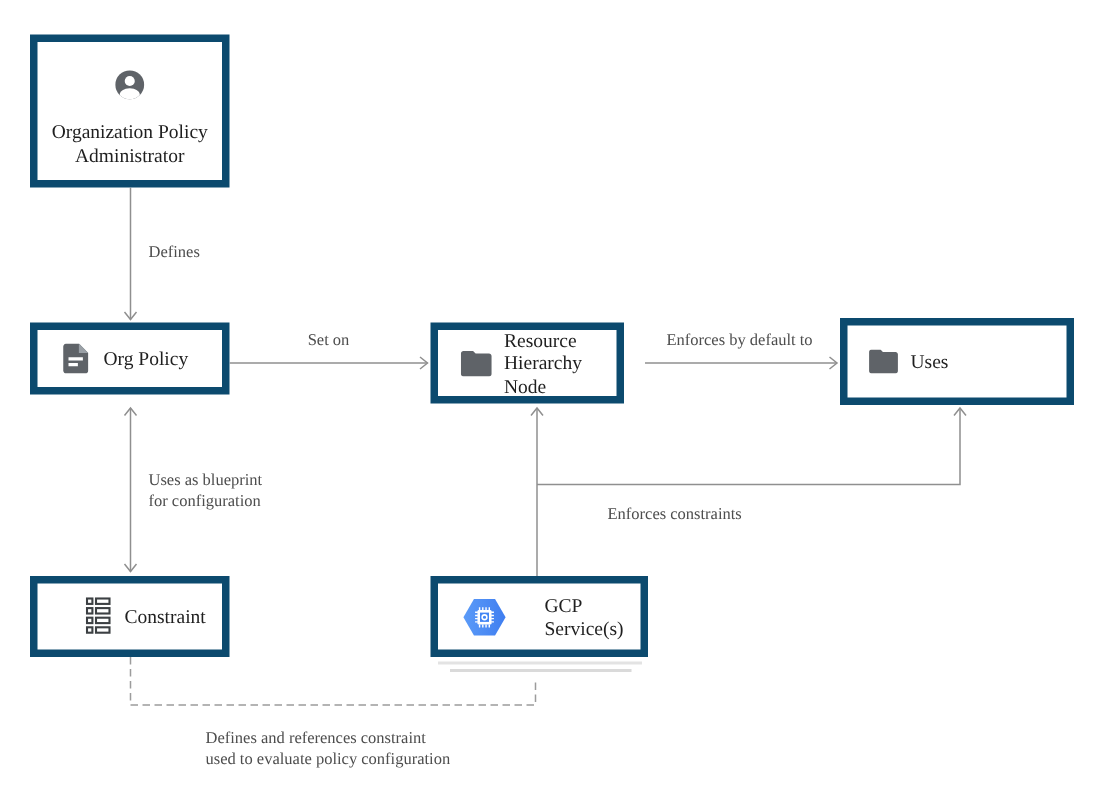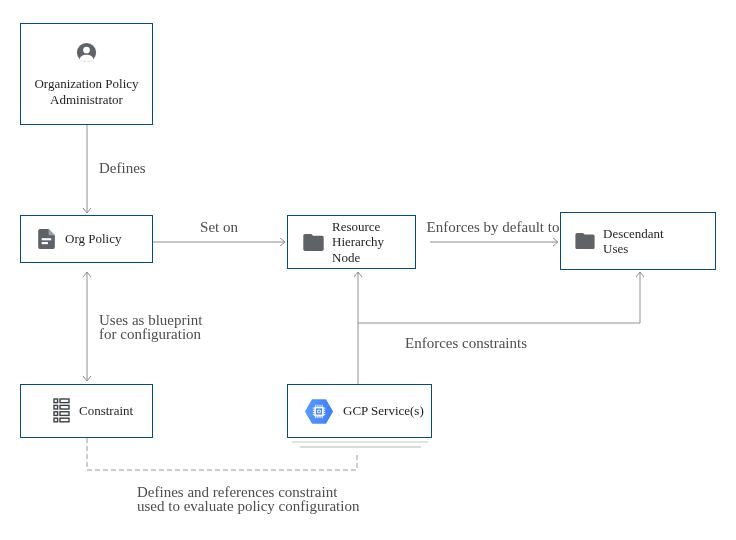--- a/index.html
+++ b/index.html
@@ -2,30 +2,30 @@
 <html><head>
 <meta charset="utf-8">
 <style>
   html,body{margin:0;padding:0;background:#ffffff;}
   #canvas{
     position:relative;width:736px;height:540px;background:#ffffff;overflow:hidden;
     font-family:"Liberation Serif","DejaVu Serif",serif;
   }
   #wires{position:absolute;left:0;top:0;width:736px;height:540px;}
   .node{
-    position:absolute;background:#ffffff;border:1px solid #0c4a6e;
+    position:absolute;background:#ffffff;border:5px solid #0c4a6e;
     box-sizing:border-box;display:flex;align-items:center;
   }
   .node.col{flex-direction:column;justify-content:flex-start;}
   .nlabel{font-size:13px;color:#1f1f1f;line-height:15.5px;}
   .nlabel span{display:block;}
   .nlabel.center span{text-align:center;}
   .row-gap{margin-left:10px;}
   .elabel{
-    position:absolute;font-size:15px;color:#4d4d4d;line-height:13.5px;white-space:nowrap;
+    position:absolute;font-size:11px;color:#4d4d4d;line-height:13.5px;white-space:nowrap;
   }
   .elabel.centered{transform:translateX(-50%);}
   .elabel span{display:block;}
   .stackline{position:absolute;height:2px;}
   .icon{flex:0 0 auto;display:block;}
 </style>
 </head>
 <body>
 
 <div id="canvas">
@@ -98,21 +98,20 @@
       <span>Resource</span>
       <span>Hierarchy Node</span>
     </div>
   </div>
 
   <div class="node" style="left:560px;top:212px;width:156px;height:58px;padding-left:14px;">
     <svg class="icon" width="20" height="16" viewBox="0 0 24 20">
       <path d="M9.5 0H2C0.9 0 0 .9 0 2v16c0 1.1.9 2 2 2h20c1.1 0 2-.9 2-2V4c0-1.1-.9-2-2-2H11.5l-2-2z" fill="#5f6368"></path>
     </svg>
     <div class="nlabel row-gap" style="margin-left:8px;">
-      <span>Descendant</span>
       <span>Uses</span>
     </div>
   </div>
 
   <div class="node" style="left:20px;top:384px;width:133px;height:54px;padding-left:32px;">
     <svg class="icon" width="17" height="26" viewBox="0 0 17 26" fill="none" stroke="#3c4043" stroke-width="1.4">
       <rect x="1" y="1" width="3.6" height="3.6"></rect>
         <rect x="7" y="1" width="9" height="3.6"></rect>
       <rect x="1" y="7.4" width="3.6" height="3.6"></rect>
         <rect x="7" y="7.4" width="9" height="3.6"></rect>
@@ -138,21 +137,21 @@
       <g stroke="#ffffff" stroke-width="1">
         <path d="M12.5 6.8v2 M14.8 6.8v2 M17.1 6.8v2 M19.4 6.8v2"></path>
         <path d="M12.5 19.2v2 M14.8 19.2v2 M17.1 19.2v2 M19.4 19.2v2"></path>
         <path d="M9.3 10.4h2 M9.3 12.7h2 M9.3 15h2 M9.3 17.3h2"></path>
         <path d="M20.7 10.4h2 M20.7 12.7h2 M20.7 15h2 M20.7 17.3h2"></path>
       </g>
       <rect x="11" y="8.8" width="10" height="10.4" rx="1" fill="#ffffff"></rect>
       <rect x="12.8" y="10.7" width="6.4" height="6.6" fill="#4285f4"></rect>
       <circle cx="16" cy="14" r="1.7" fill="none" stroke="#ffffff" stroke-width="1.1"></circle>
     </svg>
-    <div class="nlabel row-gap" style="margin-left:9px;">
+    <div class="nlabel row-gap" style="margin-left:25px;">
       <span>GCP Service(s)</span>
     </div>
   </div>
 
   <div class="elabel" style="left:99px;top:162px;">Defines</div>
   <div class="elabel centered" style="left:219px;top:221px;">Set on</div>
   <div class="elabel centered" style="left:493px;top:221px;">Enforces by default to</div>
   <div class="elabel" style="left:99px;top:314px;">
     <span>Uses as blueprint</span>
     <span>for configuration</span>

